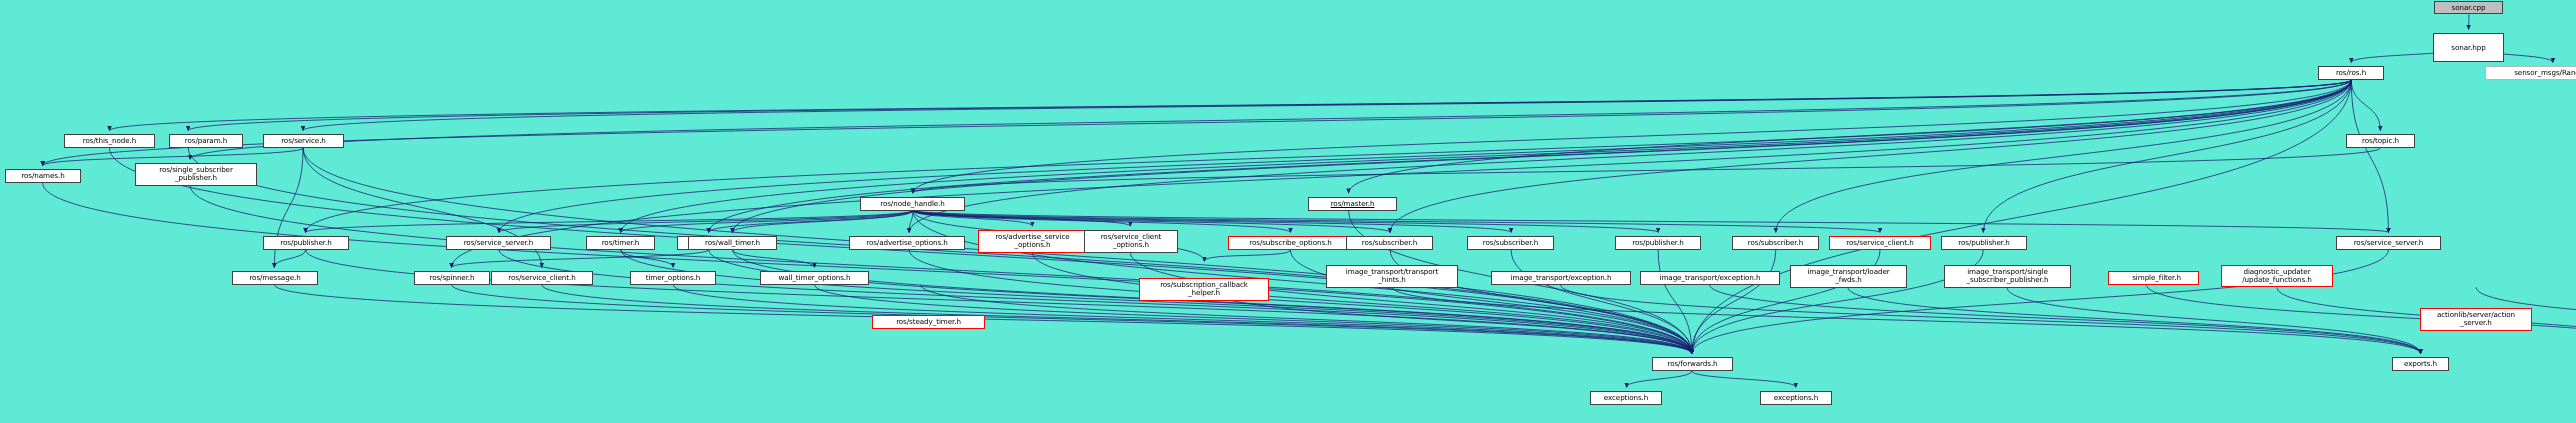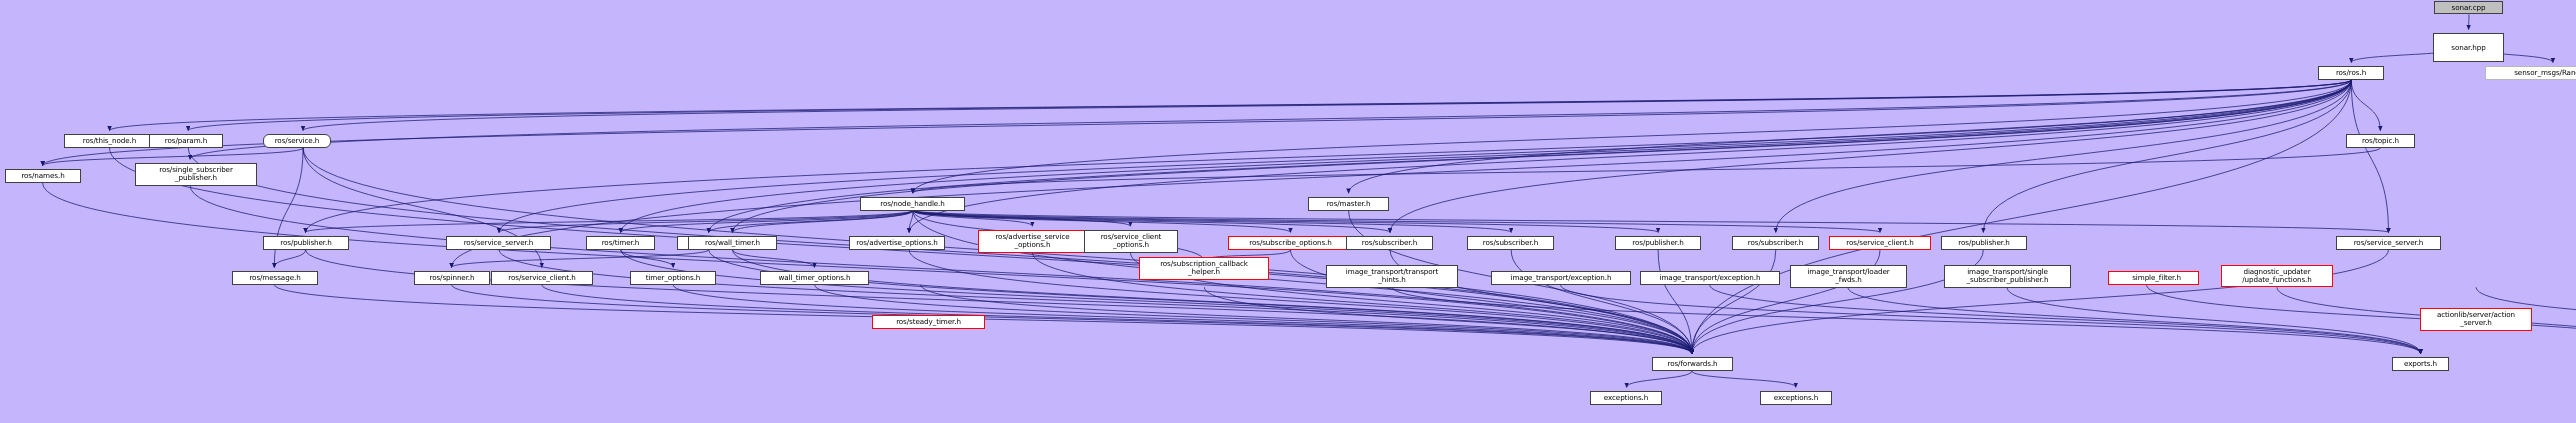--- a/index.html
+++ b/index.html
@@ -1,17 +1,17 @@
 <!DOCTYPE html>
 <html style="font-size:10px"><head>
 <meta charset="utf-8">
 <style>
   html,body{margin:0;padding:0;background:#ffffff;}
   body{font-family:"DejaVu Sans","Liberation Sans",sans-serif;}
-  #graph{position:relative;width:2576px;height:424px;background:#c4b5fd;overflow:hidden;}
+  #graph{position:relative;width:2576px;height:424px;background:#5eead4;overflow:hidden;}
   #edges{position:absolute;left:0;top:0;width:2576px;height:424px;pointer-events:none;}
   .node{position:absolute;box-sizing:border-box;display:flex;align-items:center;justify-content:center;
         text-align:center;background:#ffffff;border:0.6px solid #404040;color:#000000;
         font-size:7.2px;line-height:7.8px;letter-spacing:-0.1px;white-space:pre-line;padding:0 1.9px;}
   .node.root{background:#bfbfbf;border:0.6px solid #404040;}
   .node.red{border:0.6px solid #ff0000;}
   .node.grey{border:0.6px solid #b8b8b8;}
 </style>
 </head>
 <body>
@@ -112,52 +112,52 @@
       <path d="M2710.5,594 C2710.5,608.3 2606,605.7 2606,620" fill="none" stroke="#191970" stroke-width="1.2" marker-end="url(#arrow)"></path>
       <path d="M2710.5,594 C2710.5,608.3 2877,605.7 2877,620" fill="none" stroke="#191970" stroke-width="1.2" marker-end="url(#arrow)"></path>
     </svg>
   <div id="nodes">
       <div class="node root" style="left: 2434px; top: 0.6px; width: 69px; height: 13.7px;">sonar.cpp</div>
       <div class="node " style="left: 2433px; top: 33px; width: 71px; height: 29px;">sonar.hpp</div>
       <div class="node " style="left: 2318px; top: 66px; width: 66px; height: 13.7px;">ros/ros.h</div>
       <div class="node grey" style="left: 2485px; top: 66px; width: 135px; height: 13.7px;">sensor_msgs/Range.h</div>
       <div class="node " style="left: 2346px; top: 134px; width: 69px; height: 13.7px;">ros/topic.h</div>
       <div class="node " style="left: 64px; top: 134px; width: 91px; height: 13.7px;">ros/this_node.h</div>
-      <div class="node " style="left: 149px; top: 134px; width: 74px; height: 13.7px;">ros/param.h</div>
-      <div class="node " style="left: 263px; top: 134px; width: 68px; height: 13.7px; border-radius: 6px;">ros/service.h</div>
+      <div class="node " style="left: 169px; top: 134px; width: 74px; height: 13.7px;">ros/param.h</div>
+      <div class="node " style="left: 263px; top: 134px; width: 81px; height: 13.7px;">ros/service.h</div>
       <div class="node " style="left: 5px; top: 169px; width: 76px; height: 13.7px;">ros/names.h</div>
       <div class="node " style="left: 135px; top: 163px; width: 122px; height: 22.5px;">ros/single_subscriber
 _publisher.h</div>
-      <div class="node " style="left: 1308px; top: 197px; width: 81px; height: 13.7px;">ros/master.h</div>
+      <div class="node " style="left: 1308px; top: 197px; width: 89px; height: 13.7px; text-decoration: underline;">ros/master.h</div>
       <div class="node " style="left: 860px; top: 197px; width: 105px; height: 13.7px;">ros/node_handle.h</div>
       <div class="node " style="left: 263px; top: 236px; width: 86px; height: 13.7px;">ros/publisher.h</div>
       <div class="node " style="left: 446px; top: 236px; width: 105px; height: 13.7px;">ros/service_server.h</div>
       <div class="node " style="left: 677px; top: 236px; width: 64px; height: 13.7px;">ros/init.h</div>
       <div class="node " style="left: 586px; top: 236px; width: 69px; height: 13.7px;">ros/timer.h</div>
       <div class="node " style="left: 688px; top: 236px; width: 89px; height: 13.7px;">ros/wall_timer.h</div>
-      <div class="node " style="left: 849px; top: 236px; width: 96px; height: 13.7px;">ros/advertise_options.h</div>
+      <div class="node " style="left: 849px; top: 236px; width: 116px; height: 13.7px;">ros/advertise_options.h</div>
       <div class="node red" style="left: 978px; top: 230px; width: 109px; height: 22.5px;">ros/advertise_service
 _options.h</div>
       <div class="node " style="left: 1084px; top: 230px; width: 94px; height: 22.5px;">ros/service_client
 _options.h</div>
       <div class="node red" style="left: 1228px; top: 236px; width: 125px; height: 13.7px;">ros/subscribe_options.h</div>
       <div class="node " style="left: 1346px; top: 236px; width: 87px; height: 13.7px;">ros/subscriber.h</div>
       <div class="node " style="left: 1467px; top: 236px; width: 87px; height: 13.7px;">ros/subscriber.h</div>
       <div class="node " style="left: 1615px; top: 236px; width: 86px; height: 13.7px;">ros/publisher.h</div>
       <div class="node " style="left: 1732px; top: 236px; width: 87px; height: 13.7px;">ros/subscriber.h</div>
       <div class="node red" style="left: 1829px; top: 236px; width: 102px; height: 13.7px;">ros/service_client.h</div>
       <div class="node " style="left: 1941px; top: 236px; width: 86px; height: 13.7px;">ros/publisher.h</div>
       <div class="node " style="left: 2336px; top: 236px; width: 105px; height: 13.7px;">ros/service_server.h</div>
       <div class="node " style="left: 232px; top: 271px; width: 86px; height: 13.7px;">ros/message.h</div>
       <div class="node " style="left: 414px; top: 271px; width: 76px; height: 13.7px;">ros/spinner.h</div>
       <div class="node " style="left: 491px; top: 271px; width: 102px; height: 13.7px;">ros/service_client.h</div>
       <div class="node " style="left: 630px; top: 271px; width: 86px; height: 13.7px;">timer_options.h</div>
       <div class="node " style="left: 760px; top: 271px; width: 109px; height: 13.7px;">wall_timer_options.h</div>
       <div class="node red" style="left: 872px; top: 271px; width: 113px; height: 13.7px; margin-top: 44px;">ros/steady_timer.h</div>
-      <div class="node red" style="left: 1139px; top: 257px; width: 130px; height: 22.5px;">ros/subscription_callback
+      <div class="node red" style="left: 1139px; top: 278px; width: 130px; height: 22.5px;">ros/subscription_callback
 _helper.h</div>
       <div class="node " style="left: 1326px; top: 265px; width: 132px; height: 22.5px;">image_transport/transport
 _hints.h</div>
       <div class="node " style="left: 1491px; top: 271px; width: 140px; height: 13.7px;">image_transport/exception.h</div>
       <div class="node " style="left: 1640px; top: 271px; width: 140px; height: 13.7px;">image_transport/exception.h</div>
       <div class="node " style="left: 1790px; top: 265px; width: 117px; height: 22.5px;">image_transport/loader
 _fwds.h</div>
       <div class="node " style="left: 1944px; top: 265px; width: 127px; height: 22.5px;">image_transport/single
 _subscriber_publisher.h</div>
       <div class="node red" style="left: 2108px; top: 271px; width: 91px; height: 13.7px; padding-left: 8px;">simple_filter.h</div>

